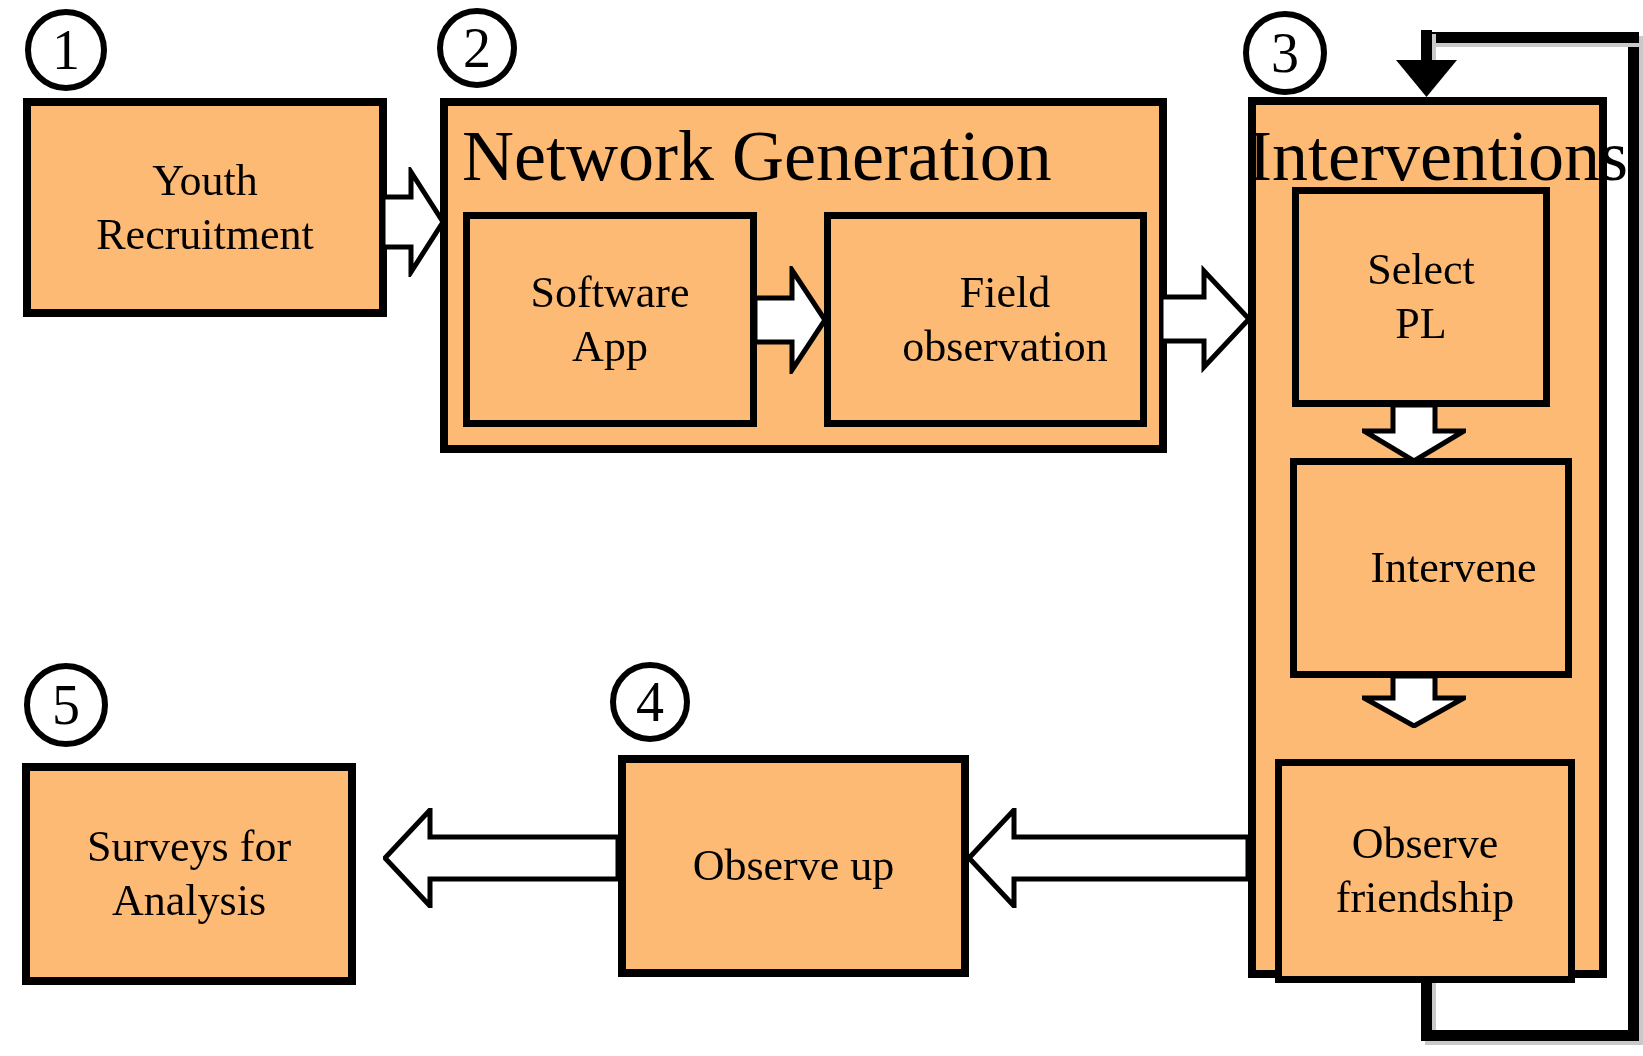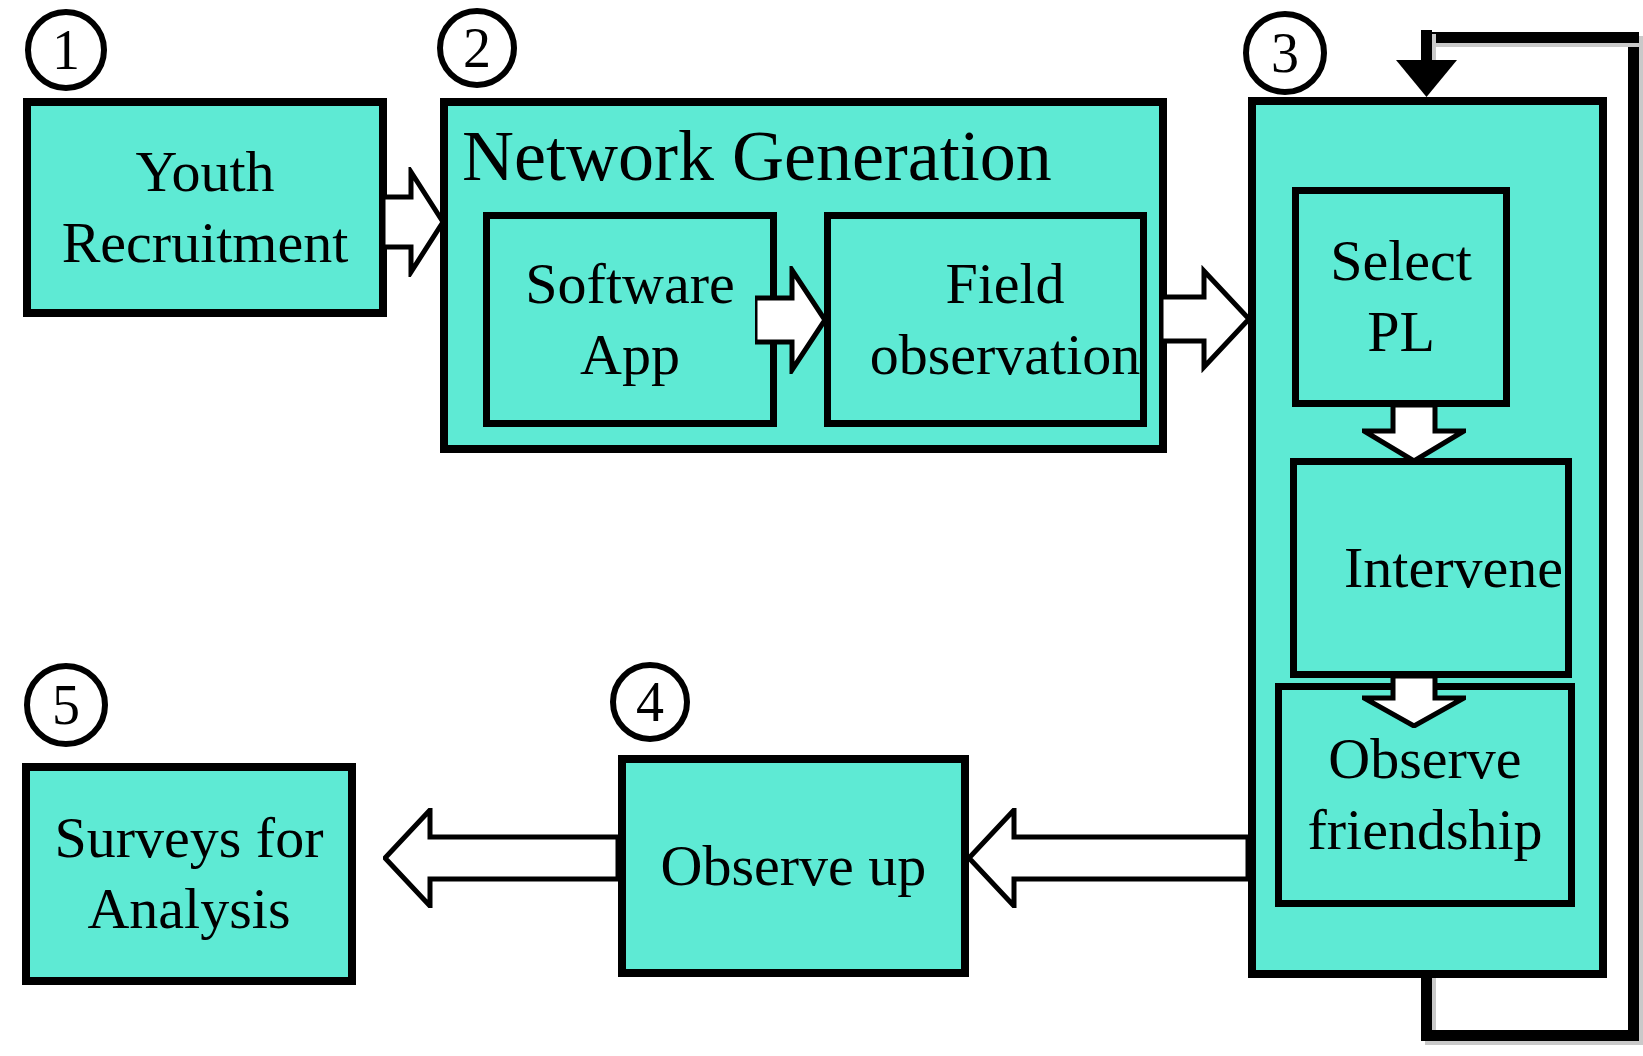--- a/index.html
+++ b/index.html
@@ -6,26 +6,26 @@
   .canvas{
     position:relative;
     width:1643px;height:1056px;
     background:#ffffff;
     font-family:"Liberation Serif","DejaVu Serif",serif;
     color:#000;
     overflow:hidden;
   }
   .box{
     position:absolute;
-    background:#5eead4;
+    background:#fdba74;
     border:8px solid #000;
     box-sizing:border-box;
     display:flex;align-items:center;justify-content:center;
     text-align:center;
-    font-size:58px;line-height:1.22;
+    font-size:44px;line-height:1.22;
     white-space:pre-line;
   }
   .box.inner{border-width:7px;}
   .grouptitle{
     position:absolute;
     font-size:72px;line-height:1.0;
     white-space:nowrap;
   }
   .badge{
     position:absolute;
@@ -38,26 +38,26 @@
   }
   .arrow{position:absolute;}
   .loopline{
     position:absolute;
     background:#000;
     box-shadow:4px 4px 0 #c9c9c9;
   }
   
   #box-youth      {left:23px;  top:98px;  width:364px; height:219px;}
   #box-ng         {left:440px; top:98px;  width:727px; height:355px;}
-  #box-software   {left:463px; top:212px; width:294px; height:215px;margin-left:20px;}
+  #box-software   {left:463px; top:212px; width:294px; height:215px;}
   #box-field      {left:824px; top:212px; width:323px; height:215px;padding-left:39px;}
   #box-interv     {left:1248px;top:97px;  width:359px; height:881px;}
-  #box-selectpl   {left:1292px;top:187px; width:218px; height:220px;}
+  #box-selectpl   {left:1292px;top:187px; width:258px; height:220px;}
   #box-intervene  {left:1290px;top:458px; width:282px; height:220px;padding-left:45px;}
-  #box-observe    {left:1275px;top:683px; width:300px; height:224px;}
+  #box-observe    {left:1275px;top:759px; width:300px; height:224px;}
   #box-followup   {left:618px; top:755px; width:351px; height:222px;}
   #box-surveys    {left:22px;  top:755px; width:334px; height:222px;margin-top:8px;}
 
   #title-ng       {left:462px; top:120px;}
   #title-interv   {left:1248px;top:120px; width:359px; text-align:center;}
 
   #badge-1{left:25px;  top:9px;   width:82px;height:82px;}
   #badge-2{left:437px; top:8px;   width:80px;height:80px;}
   #badge-3{left:1243px;top:11px;  width:84px;height:84px;}
   #badge-4{left:610px; top:662px; width:80px;height:80px;}
@@ -89,20 +89,21 @@
   <div class="loopline" id="loop-top"></div>
   <div class="loopline" id="loop-entry-line"></div>
   <svg class="arrow" id="loop-arrowhead" width="61" height="38" viewBox="0 0 61 38">
     <polygon points="0,0 61,0 30.5,37" fill="#000"></polygon>
   </svg>
 
   <div class="box" id="box-ng"></div>
   <div class="grouptitle" id="title-ng">Network Generation</div>
 
   <div class="box" id="box-interv"></div>
+  <div class="grouptitle" id="title-interv">Interventions</div>
 
   <div class="box" id="box-youth">Youth
 Recruitment</div>
   <div class="box inner" id="box-software">Software
 App</div>
   <div class="box inner" id="box-field">Field
 observation</div>
   <div class="box inner" id="box-selectpl">Select
 PL</div>
   <div class="box inner" id="box-intervene">Intervene</div>

